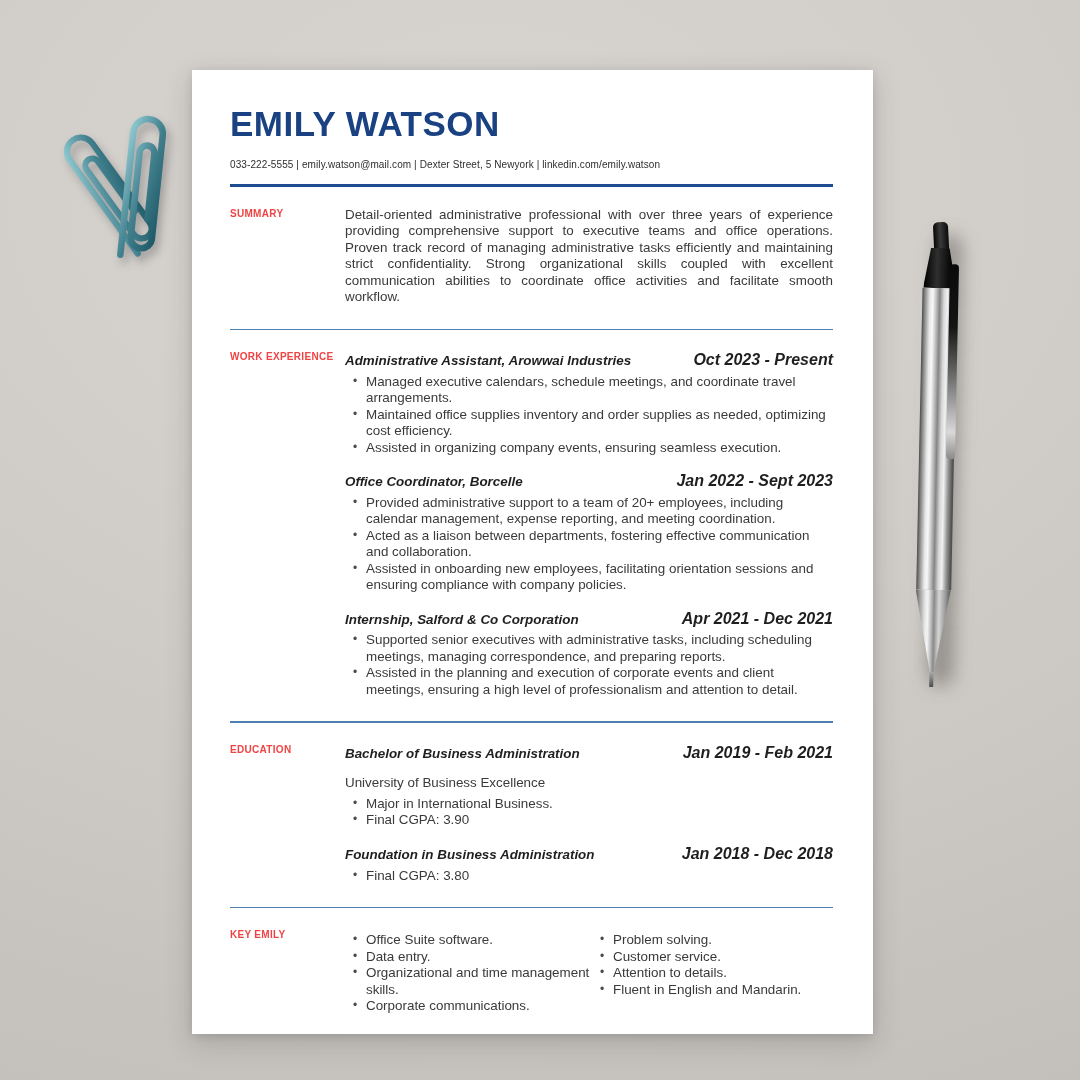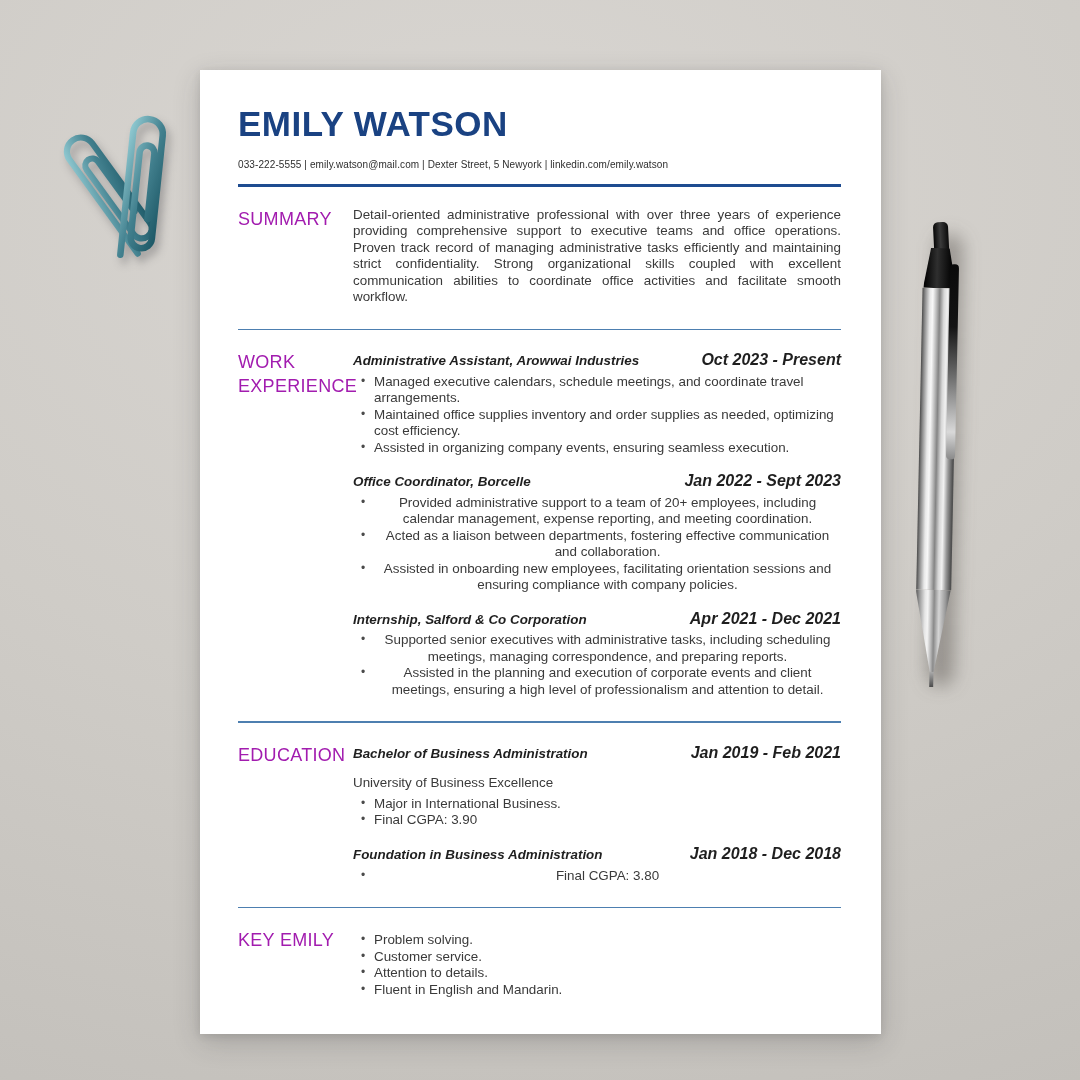--- a/index.html
+++ b/index.html
@@ -65,48 +65,48 @@
       #b0b0b0 46%, #8a8a8a 52%, #d5d5d5 66%, #9a9a9a 84%, #5c5c5c 97%);
     clip-path: polygon(0 0, 100% 0, 56% 100%, 45% 100%);
   }
   .pen-tip {
     width: 4px; height: 15px;
     background: linear-gradient(180deg, #aaa, #4c4c4c);
   }
 
   
   .paper {
-    position: absolute; left: 200px; top: 70px;
+    position: absolute; left: 192px; top: 70px;
     width: 681px; height: 964px;
     background: #ffffff;
     box-shadow: 0 8px 26px rgba(40,40,45,0.20), 0 2px 8px rgba(40,40,45,0.12);
     padding: 36px 40px 0 38px;
     color: #3a3a3a;
   }
 
   .resume-name {
     font-size: 35px; font-weight: bold; letter-spacing: 0.5px;
     color: #1a4282; line-height: 1.05;
   }
   .contact {
     margin-top: 16px; font-size: 10px; color: #2e2e2e; letter-spacing: 0.1px;
   }
   .rule-thick { margin-top: 14px; height: 3px; background: #1e4c90; }
   .rule-thin  { height: 1.4px; background: #4d7fb0; }
 
   section.row { display: grid; grid-template-columns: 115px 1fr; padding: 20px 0 23px; }
   .sec-label {
-    font-size: 18px; font-weight: normal; color: #a21caf;
+    font-size: 10px; font-weight: bold; color: #ef4444;
     letter-spacing: 0.3px; line-height: 1.35; padding-right: 10px;
   }
   .content { font-size: 13.4px; line-height: 1.23; color: #3a3a3a; }
 
   .justify { text-align: justify; }
 
-  .entry + .entry { margin-top: 15px; text-align: center; }
+  .entry + .entry { margin-top: 15px; }
   .entry-head { display: flex; justify-content: space-between; align-items: baseline; font-style: italic; }
   .entry-title { font-weight: bold; color: #1f1f1f; font-size: 13.4px; }
   .entry-dates { font-weight: bold; color: #1f1f1f; font-size: 16px; white-space: nowrap; margin-left: 12px; }
   .entry-school { margin-top: 13px; }
 
   ul.bullets { list-style: none; margin-top: 4px; }
   ul.bullets li { position: relative; padding-left: 21px; }
   ul.bullets li::before {
     content: "•"; position: absolute; left: 8px; top: 0;
     color: #4a4a4a; font-size: 12px;
@@ -228,20 +228,26 @@
         </div>
 
       </div>
     </section>
     <div class="rule-thin"></div>
 
     <section class="row">
       <div class="sec-label">KEY EMILY</div>
       <div class="content skills-grid">
         <ul class="bullets">
+          <li>Office Suite software.</li>
+          <li>Data entry.</li>
+          <li>Organizational and time management skills.</li>
+          <li>Corporate communications.</li>
+        </ul>
+        <ul class="bullets">
           <li>Problem solving.</li>
           <li>Customer service.</li>
           <li>Attention to details.</li>
           <li>Fluent in English and Mandarin.</li>
         </ul>
       </div>
     </section>
 
   </div>
 </div>

